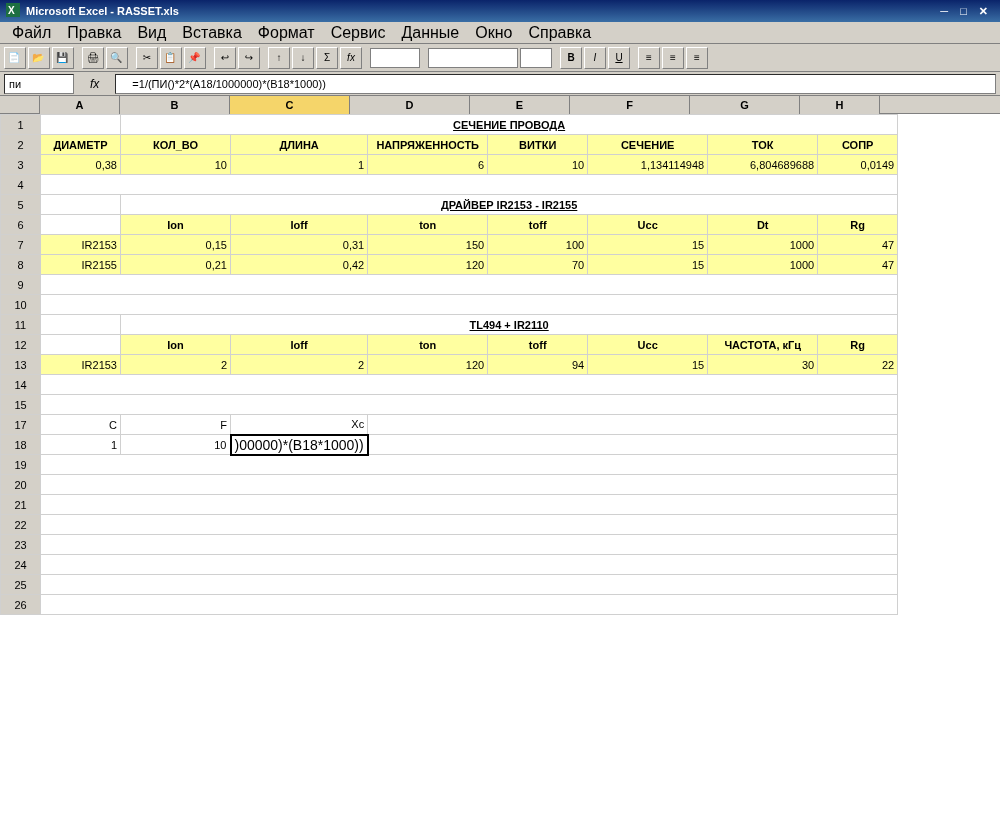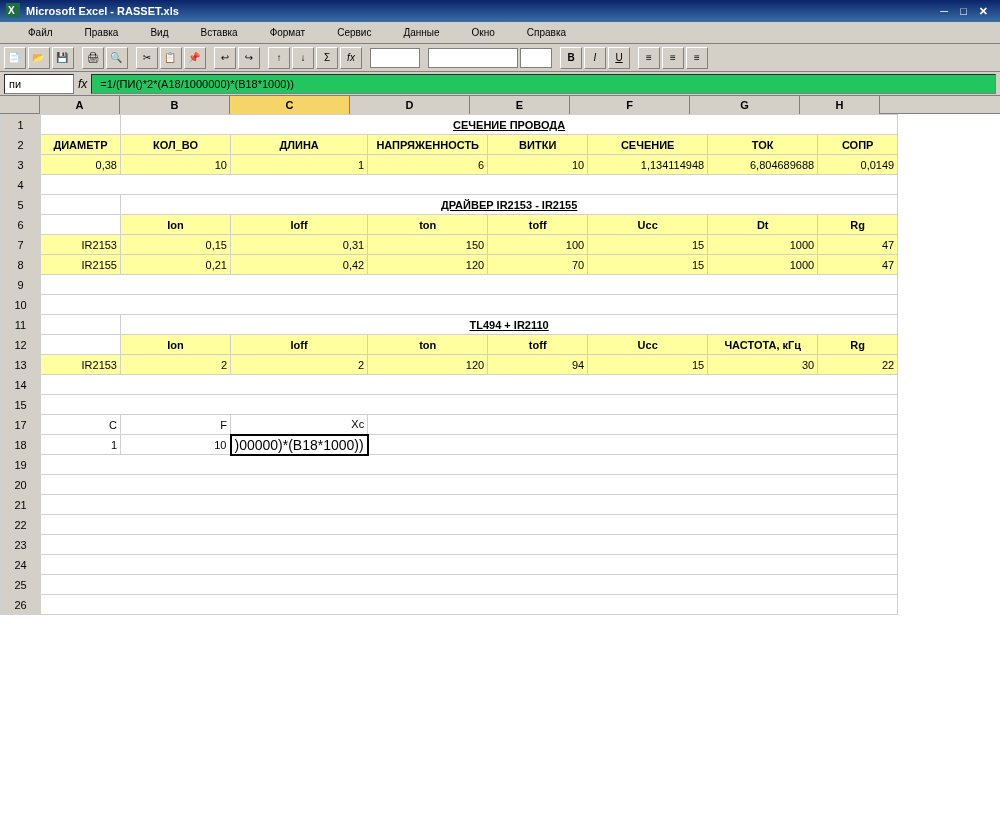--- a/index.html
+++ b/index.html
@@ -21,24 +21,23 @@
     .menu-bar {
       background: #d4d0c8;
       height: 22px;
       display: flex;
       align-items: center;
       padding: 0 4px;
       border-bottom: 1px solid #808080;
     }
     .menu-item {
       padding: 2px 8px;
-      font-size: 10px;
+      font-size: 16px;
       cursor: pointer;
       color: #000;
-      margin-left: 16px;
     }
 
     
     .toolbar {
       background: #d4d0c8;
       height: 28px;
       display: flex;
       align-items: center;
       padding: 2px 4px;
       border-bottom: 1px solid #808080;
@@ -81,44 +80,44 @@
     }
 
     
     .formula-bar {
       background: #d4d0c8;
       height: 24px;
       display: flex;
       align-items: center;
       padding: 0 4px;
       border-bottom: 1px solid #808080;
-      gap: 0;
+      gap: 12px;
     }
     .name-box {
       width: 70px;
       height: 20px;
       border: 1px inset #808080;
       background: white;
       font-size: 11px;
       padding: 0 4px;
       display: flex; align-items: center;
     }
     .formula-fx {
       font-size: 12px;
       font-style: italic;
       color: #000;
       padding: 0 4px;
     }
     .formula-input {
       flex: 1;
       height: 20px;
       border: 1px inset #808080;
-      background: #22c55e;
-      font-size: 11px;
-      padding: 0 8px;
+      background: #ffffff;
+      font-size: 11px;
+      padding: 0 16px;
       display: flex; align-items: center;
     }
 
     
     .spreadsheet-container {
       background: white;
       overflow: hidden;
       position: relative;
     }
 

